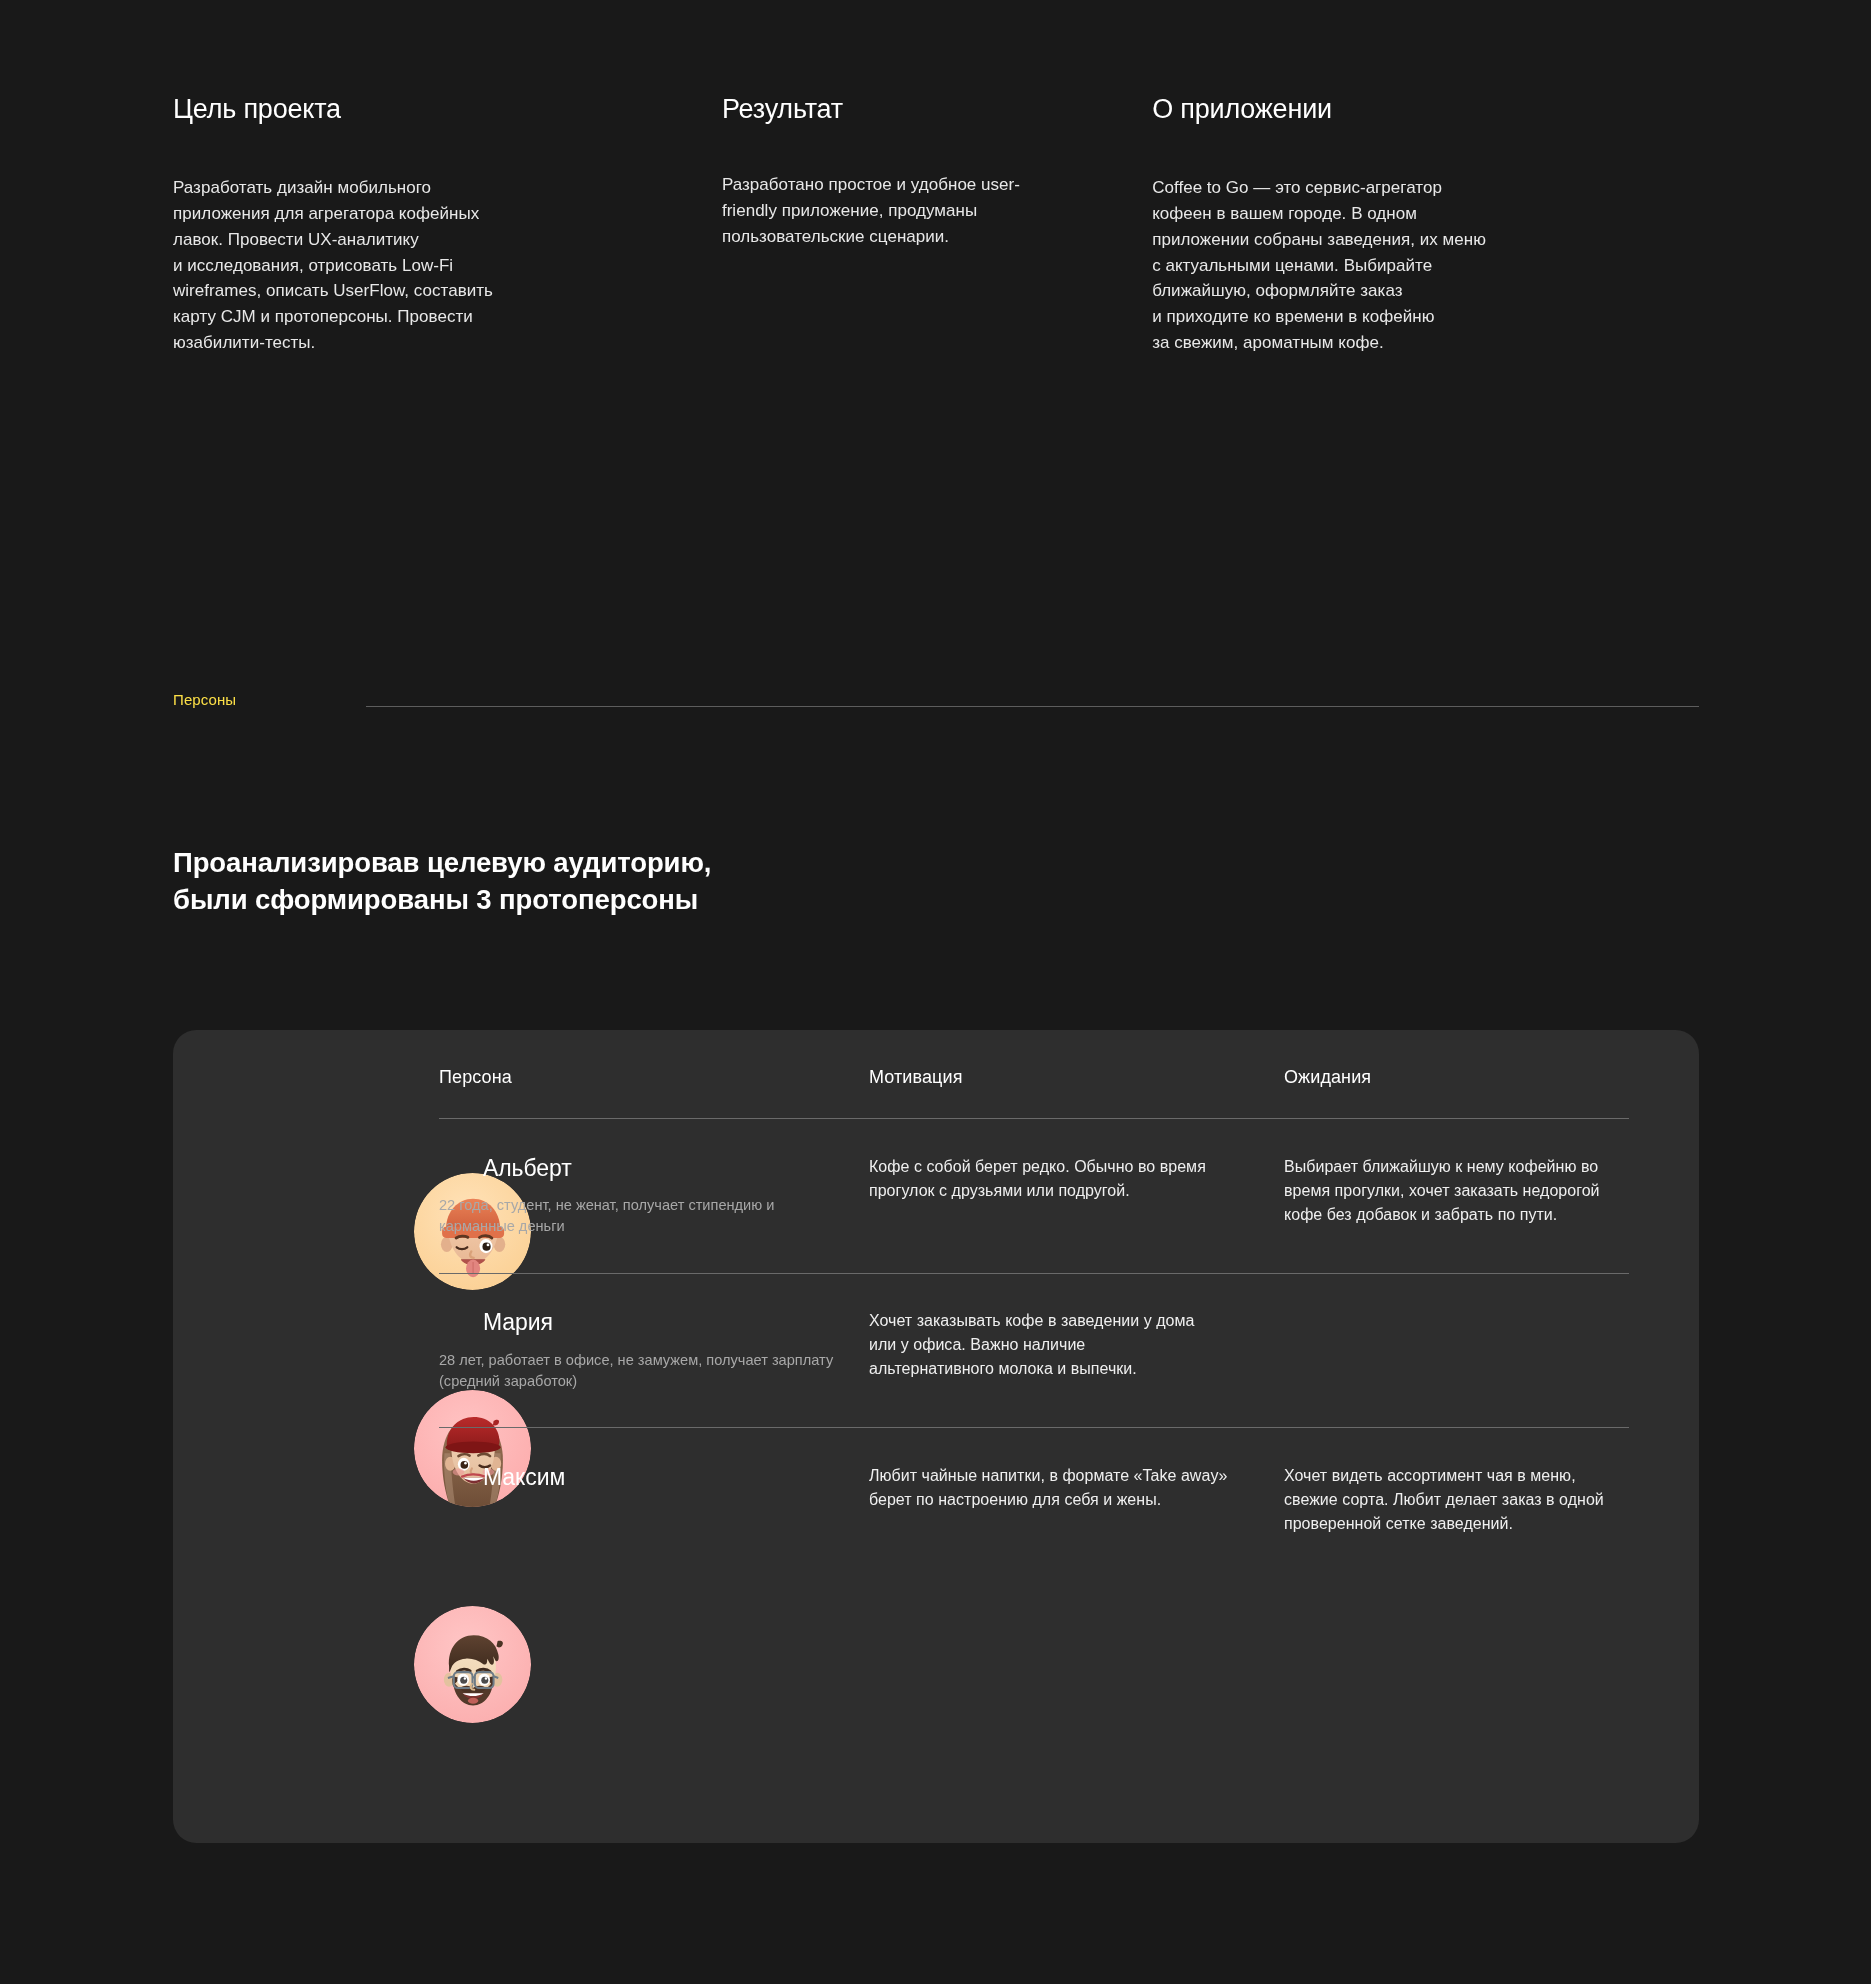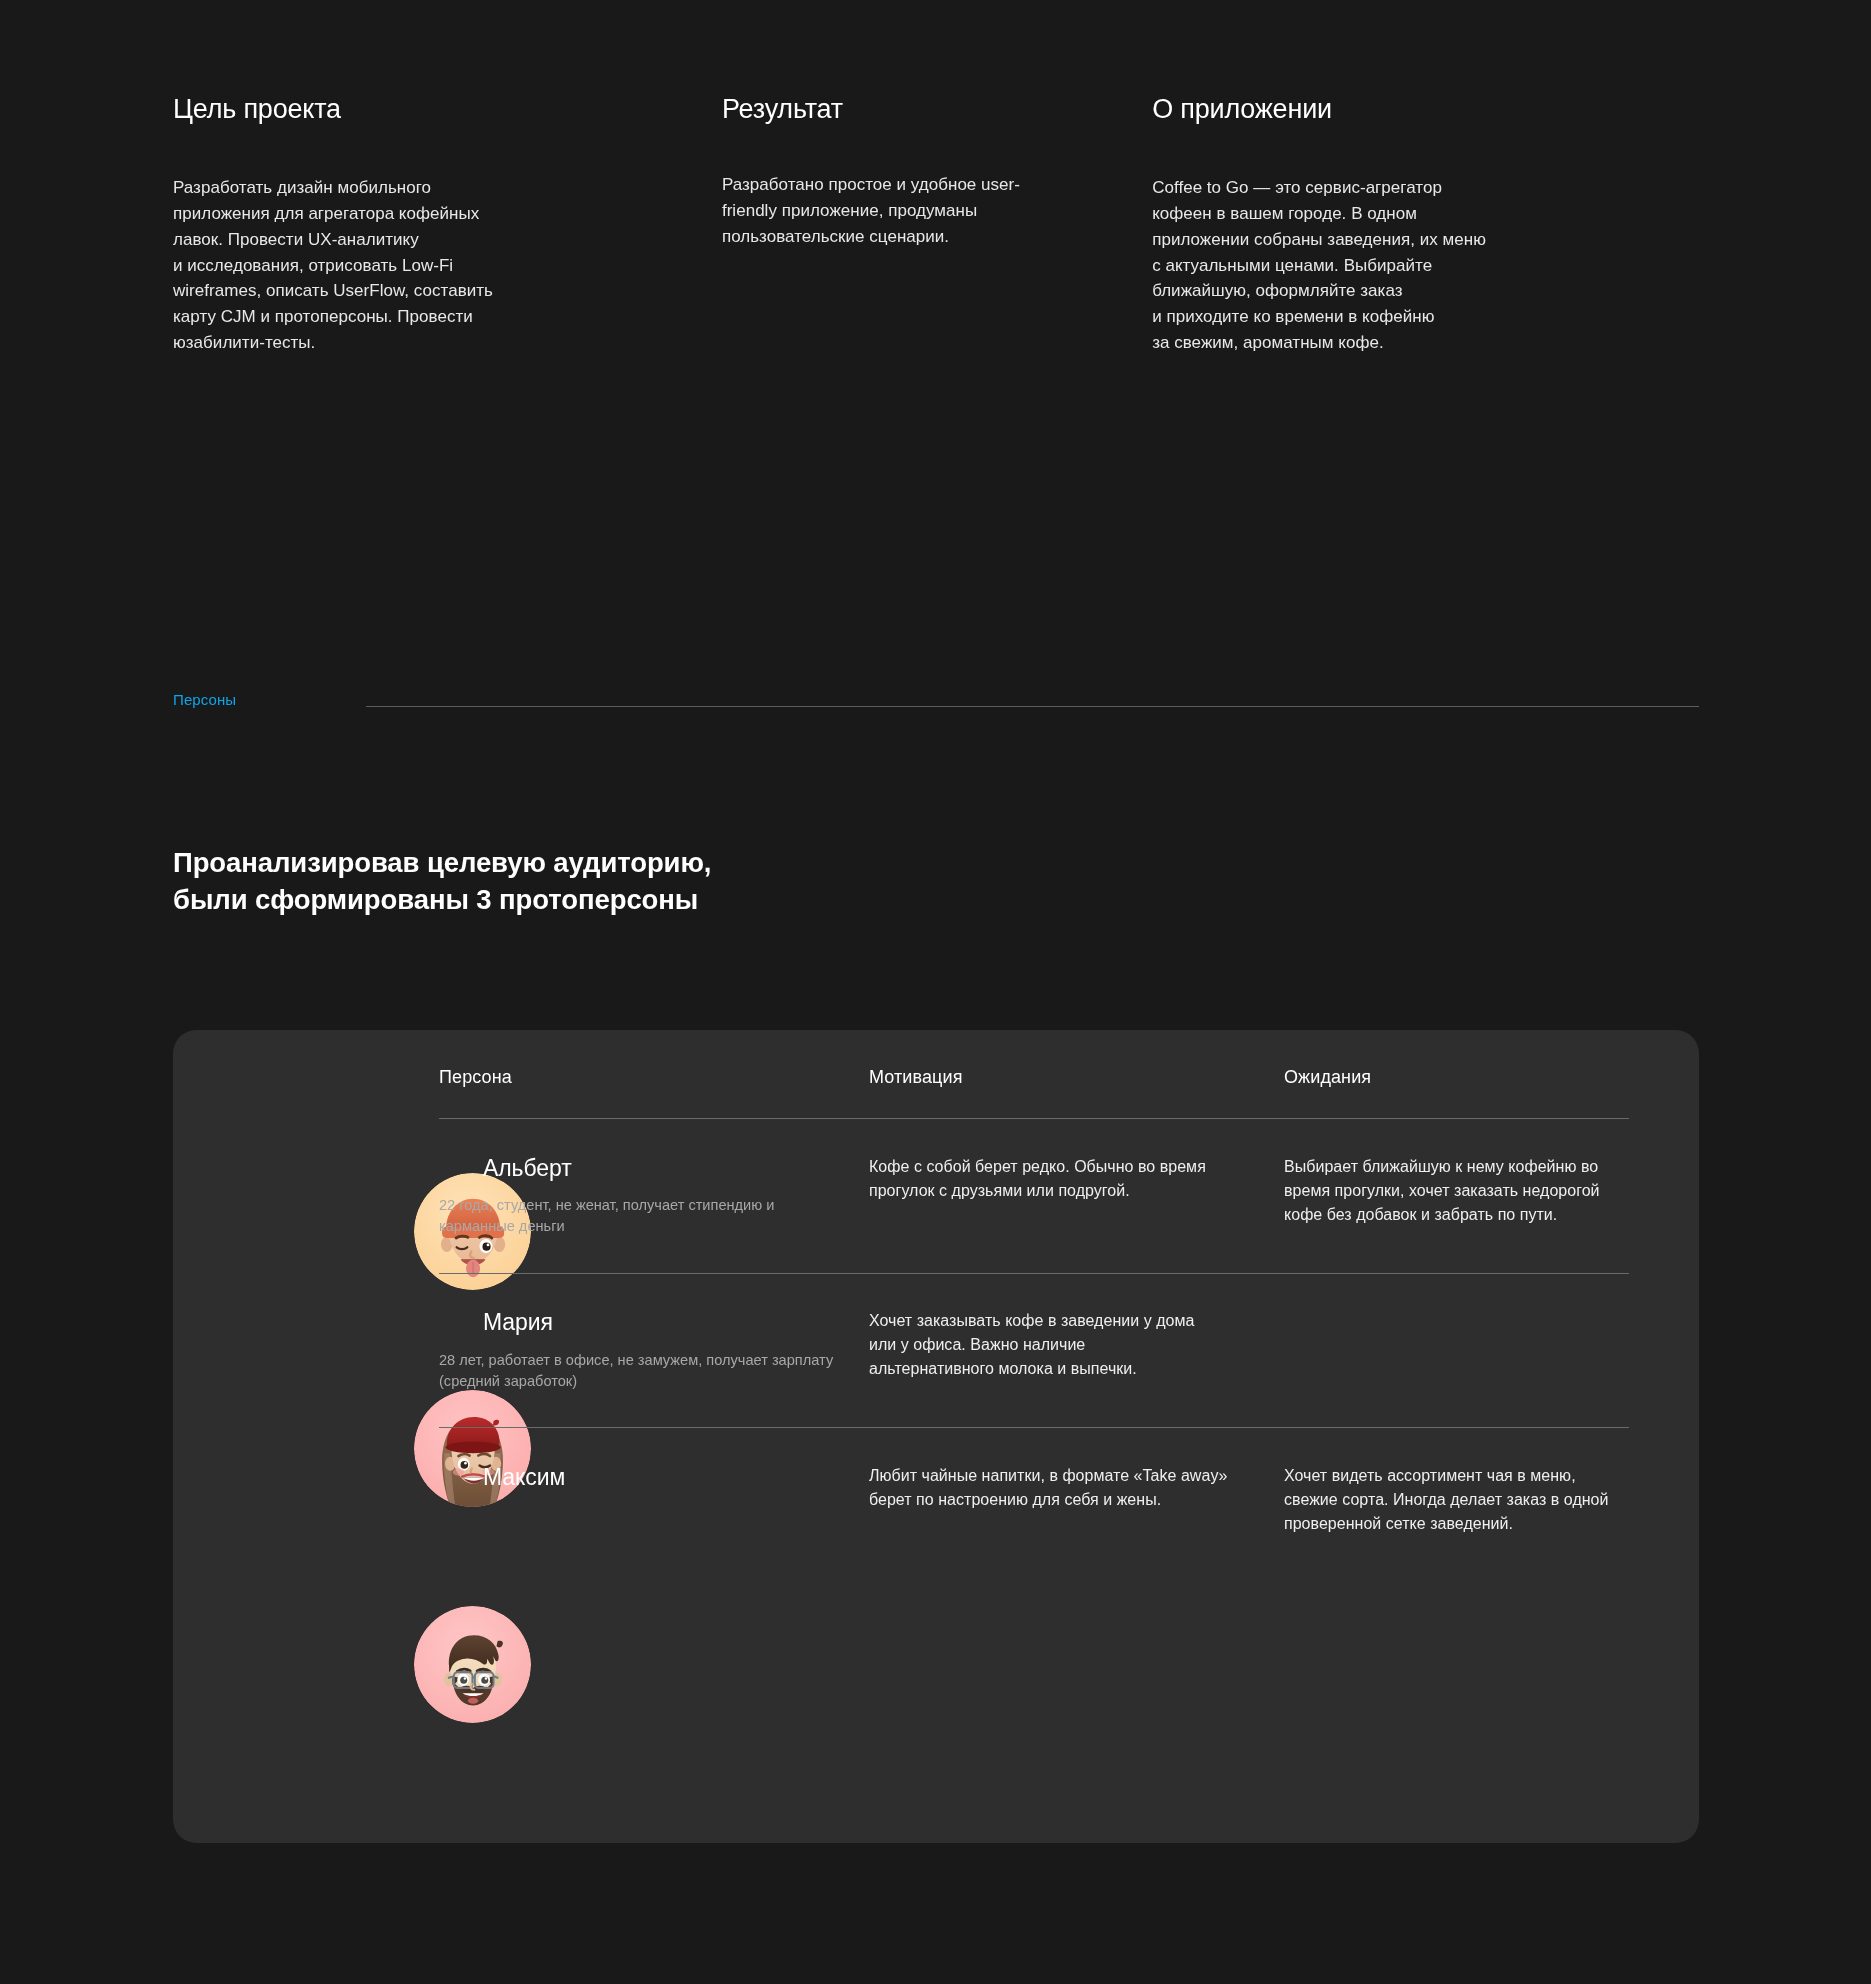--- a/index.html
+++ b/index.html
@@ -59,21 +59,21 @@
   .section-label-row {
     position: absolute;
     left: 173px;
     top: 691px;
     width: 1526px;
     display: flex;
     align-items: center;
   }
   .section-label {
     font-size: 15px;
-    color: #0ea5e9;
+    color: #fde047;
     font-weight: 400;
     letter-spacing: 0.1px;
     white-space: nowrap;
   }
   .section-rule {
     flex: 1;
     height: 0.6px;
     background: #5d5d5d;
     margin-left: 130px;
     margin-top: 13px;
@@ -419,21 +419,21 @@
       <div class="divider"></div>
 
       <div class="row body-row">
         <div class="cell-a">
           <div class="persona-name">Максим</div>
         </div>
         <div class="cell-b">
           <div class="persona-text">Любит чайные напитки, в формате «Take away» берет по настроению для себя и жены.</div>
         </div>
         <div class="cell-c">
-          <div class="persona-text">Хочет видеть ассортимент чая в меню, свежие сорта. Иногда делает заказ в одной проверенной сетке заведений.</div>
+          <div class="persona-text">Хочет видеть ассортимент чая в меню, свежие сорта. Любит делает заказ в одной проверенной сетке заведений.</div>
         </div>
       </div>
 
     </div>
   </div>
 
 </div>
 
 
 </body></html>

